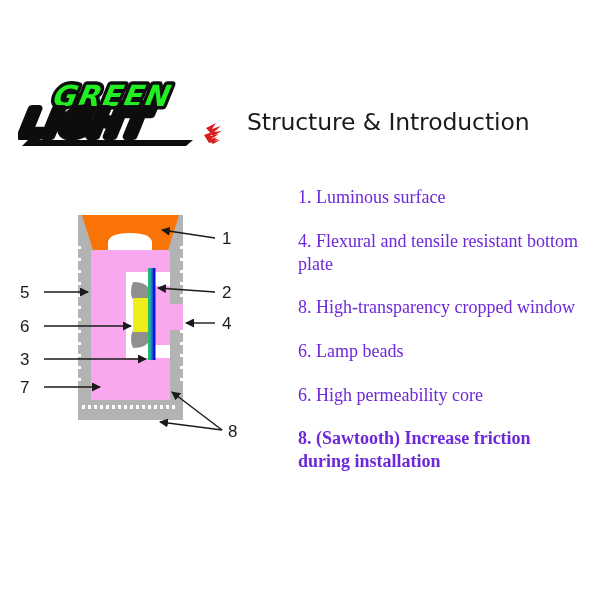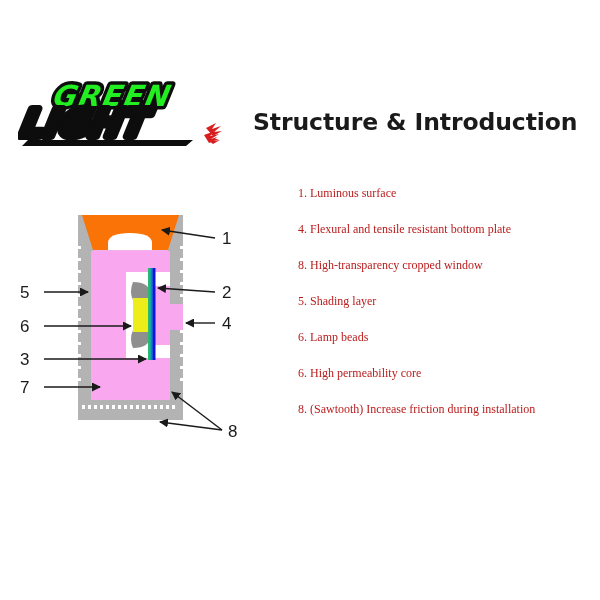--- a/index.html
+++ b/index.html
@@ -11,34 +11,34 @@
     position:relative;
   }
   #page{position:relative;width:600px;height:600px;}
 
   
   .logo-wrap{position:absolute;left:18px;top:78px;width:215px;height:72px;}
   .logo-svg{display:block;}
 
   
   .title{
-    position:absolute;left:253px;top:108px;
+    position:absolute;left:247px;top:108px;
     font-family:"DejaVu Sans","Liberation Sans",sans-serif;
-    font-weight:bold;font-size:23.5px;color:#1a1a1a;
+    font-weight:normal;font-size:23.5px;color:#1a1a1a;
     letter-spacing:-0.1px;white-space:nowrap;
   }
 
   
   .legend{position:absolute;left:298px;top:186px;width:285px;}
   .legend-item{
     font-family:"Liberation Serif","DejaVu Serif",serif;
-    font-size:12px;color:#b91c1c;line-height:1.28;
+    font-size:18px;color:#6d28d9;line-height:1.28;
     margin-bottom:20.6px;
   }
-  .legend-item:last-child{margin-bottom:16px;}
+  .legend-item:last-child{margin-bottom:16px;font-weight:bold;}
 
   
   .diagram{position:absolute;left:0;top:200px;width:290px;height:250px;}
   .diagram svg{display:block;}
 </style>
 </head>
 <body>
 
 <div id="page">
 
@@ -206,19 +206,18 @@
         <text x="20" y="193">7</text>
         <text x="228" y="237">8</text>
       </g>
     </svg>
   </div>
 
   <div class="legend">
     <div class="legend-item">1. Luminous surface</div>
     <div class="legend-item">4. Flexural and tensile resistant bottom plate</div>
     <div class="legend-item">8. High-transparency cropped window</div>
-    <div class="legend-item">5. Shading layer</div>
     <div class="legend-item">6. Lamp beads</div>
     <div class="legend-item">6. High permeability core</div>
     <div class="legend-item">8. (Sawtooth) Increase friction during installation</div>
   </div>
 
 </div>
 
 </body></html>

